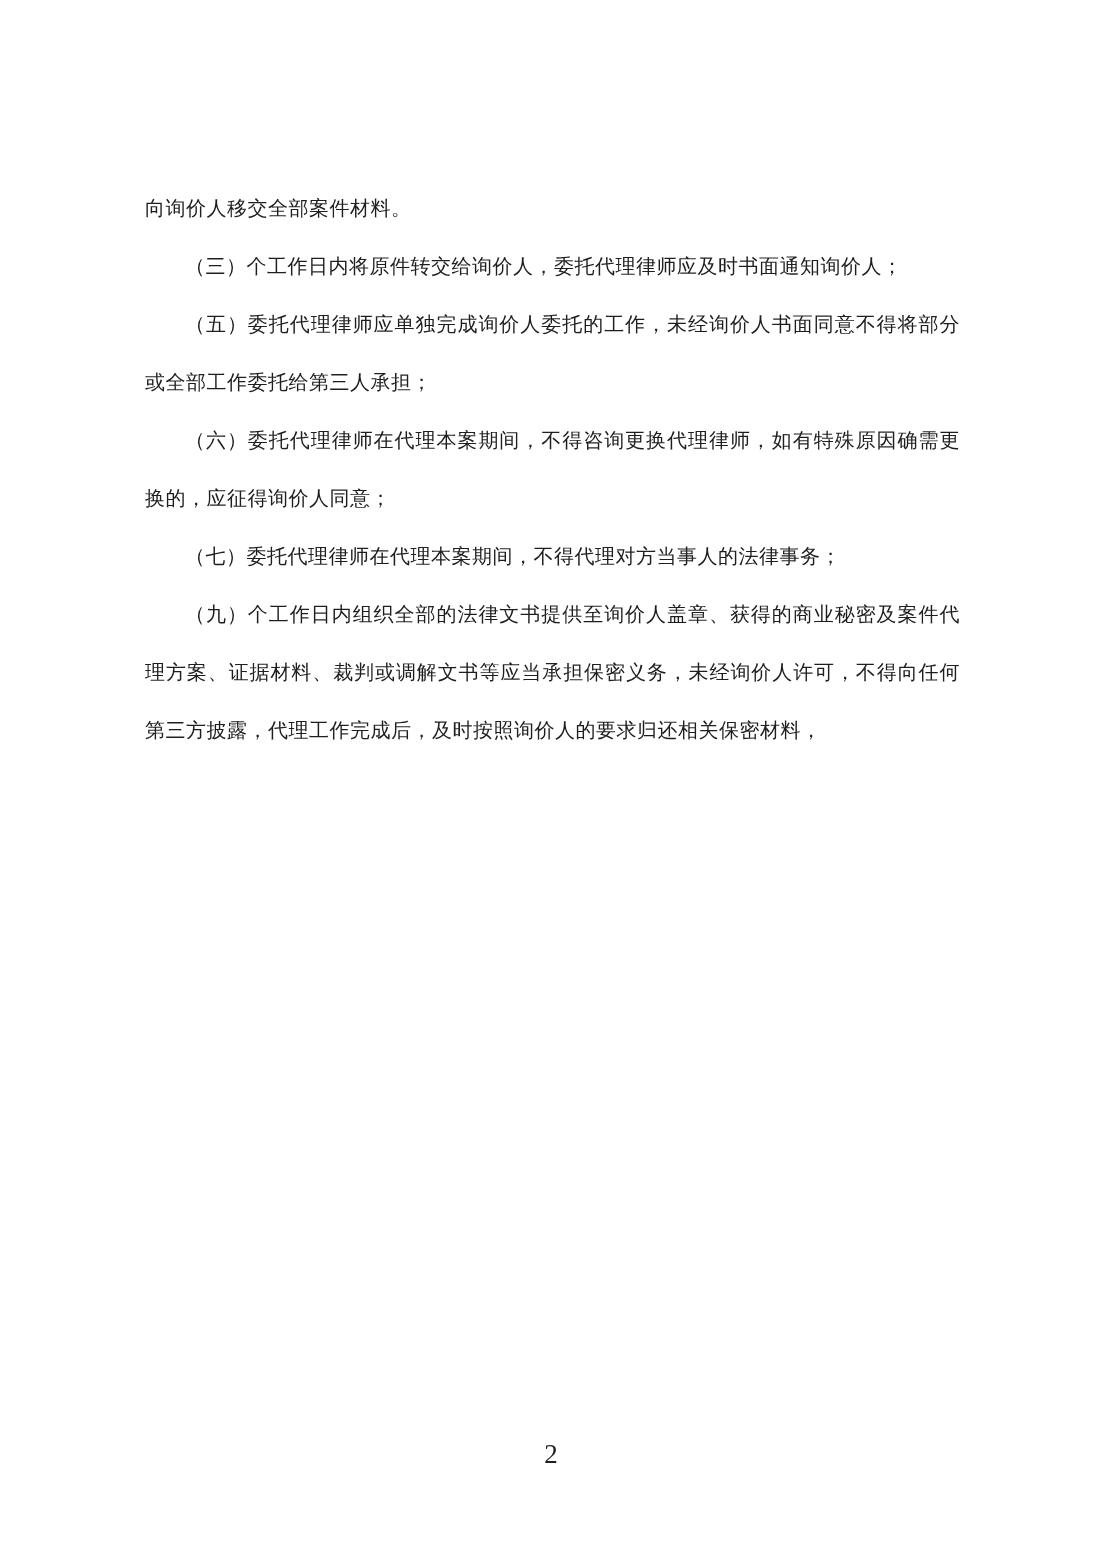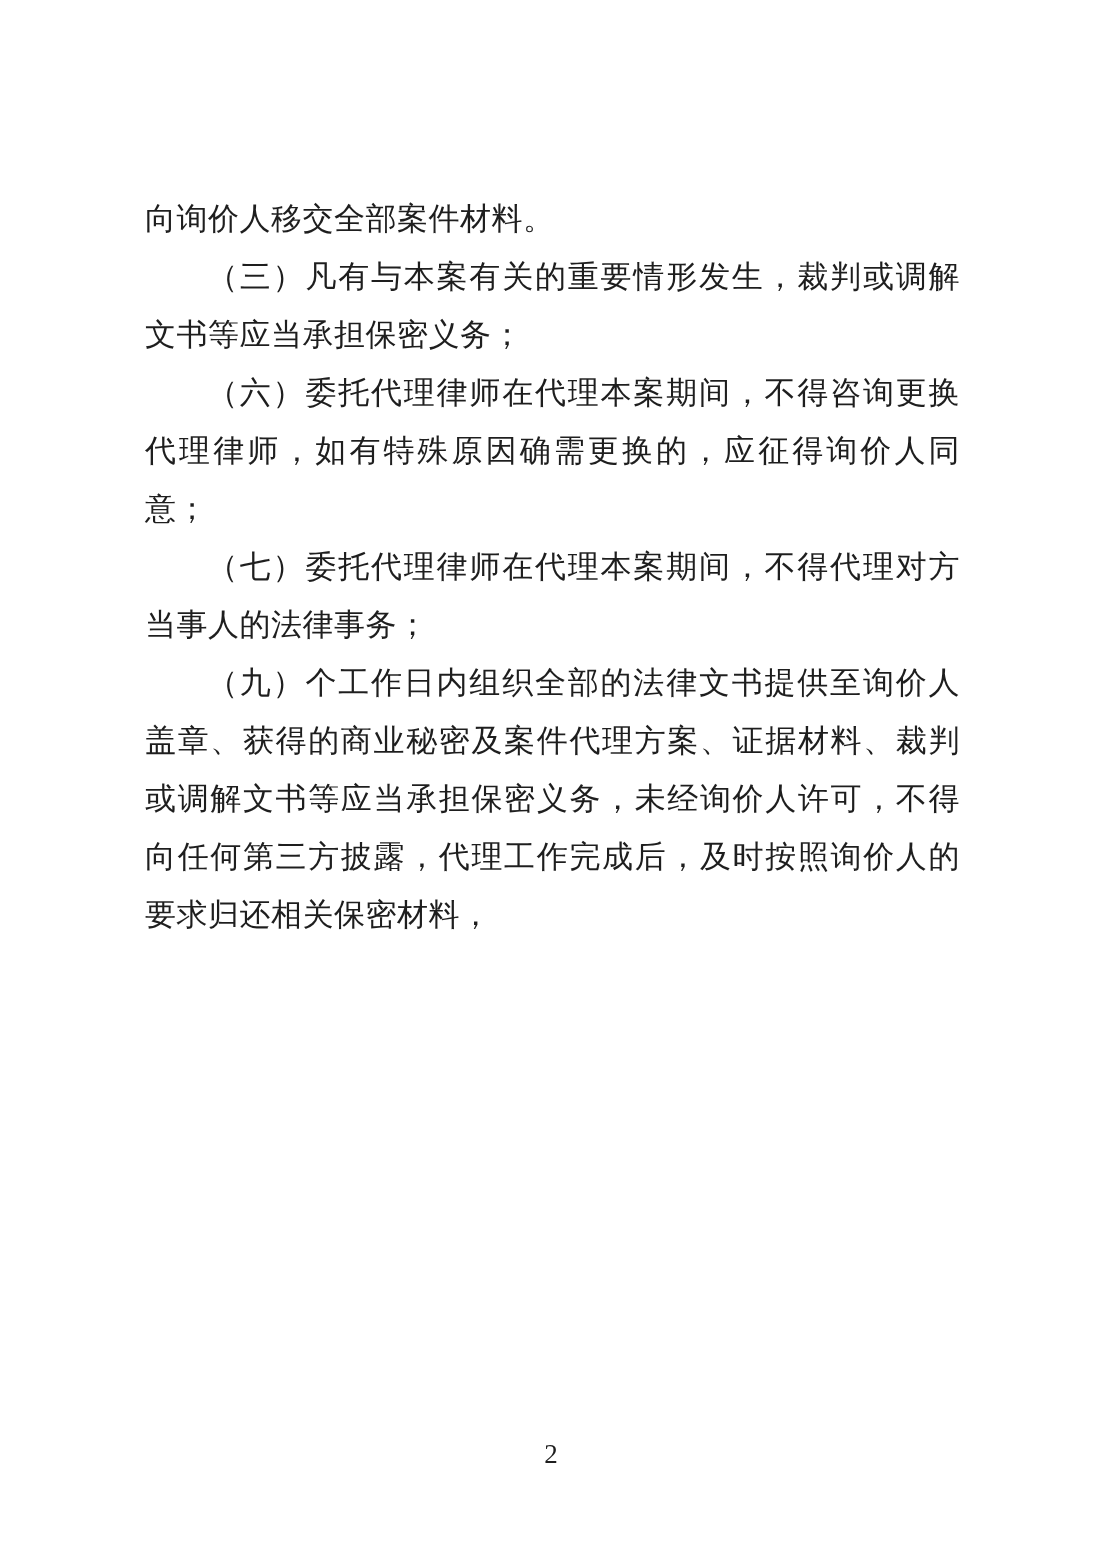--- a/index.html
+++ b/index.html
@@ -13,23 +13,23 @@
     height: 1559px;
     margin: 0 auto;
     background: #ffffff;
     overflow: hidden;
     font-family: "Liberation Serif", "DejaVu Serif", serif;
     color: #1e1e1e;
   }
   .doc-body {
     position: absolute;
     left: 145px;
-    top: 190px;
+    top: 179px;
     width: 815px;
-    font-size: 31px;
+    font-size: 20px;
     line-height: 58px;
     text-align: justify;
     letter-spacing: 0.5px;
   }
   .doc-body p.para {
     margin: 0;
     padding: 0;
     text-indent: 2em;
     word-break: break-all;
   }
@@ -51,19 +51,20 @@
     line-height: 32px;
     color: #1e1e1e;
   }
 </style>
 </head>
 <body>
 
 <div class="page">
   <div class="doc-body">
       <p class="para no-indent"><span>向询价人移交全部案件材料。</span></p>
-      <p class="para"><span>（三）凡有与本案有关的重要情形发生，裁判或调解文书等应当承担保密义务；</span></p>
+      <p class="para"><span>（三）个工作日内将原件转交给询价人，委托代理律师应及时书面通知询价人；</span></p>
+      <p class="para"><span>（五）委托代理律师应单独完成询价人委托的工作，未经询价人书面同意不得将部分或全部工作委托给第三人承担；</span></p>
       <p class="para"><span>（六）委托代理律师在代理本案期间，不得咨询更换代理律师，如有特殊原因确需更换的，应征得询价人同意；</span></p>
       <p class="para"><span>（七）委托代理律师在代理本案期间，不得代理对方当事人的法律事务；</span></p>
       <p class="para"><span>（九）个工作日内组织全部的法律文书提供至询价人盖章、获得的商业秘密及案件代理方案、证据材料、裁判或调解文书等应当承担保密义务，未经询价人许可，不得向任何第三方披露，代理工作完成后，及时按照询价人的要求归还相关保密材料，</span></p>
     </div>
   <div class="page-number">2</div>
 </div>
 
 </body></html>

